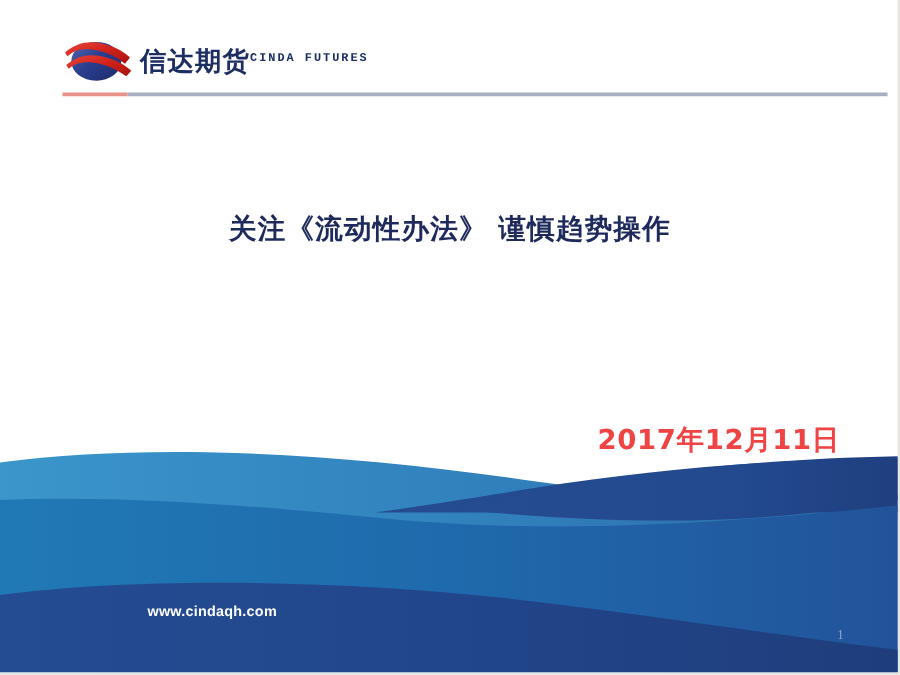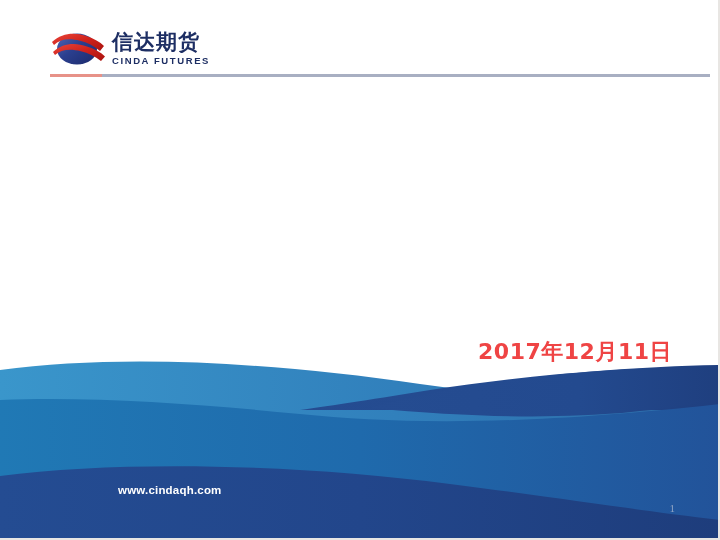--- a/index.html
+++ b/index.html
@@ -29,38 +29,38 @@
     height: 46px;
   }
   #logo-mark {
     width: 56px;
     height: 42px;
     flex: 0 0 auto;
   }
   #logo-text {
     margin-left: 6px;
     display: flex;
-    flex-direction: column;
+    flex-direction: row;
     justify-content: flex-start;
     line-height: 1;
   }
   #logo-cn {
     font-size: 21px;
     font-weight: bold;
     color: #1d2e63;
     letter-spacing: 1px;
     font-family: "DejaVu Sans", "Liberation Sans", sans-serif;
   }
   #logo-en {
     margin-top: 3px;
     font-size: 9.5px;
     font-weight: bold;
     color: #1d2e63;
     letter-spacing: 1.6px;
-    font-family: Liberation Sans, sans-serif;
+    font-family: Liberation Mono, monospace;
   }
 
   
   #divider {
     position: absolute;
     left: 50px;
     top: 74px;
     width: 660px;
     height: 3px;
     display: flex;
@@ -209,20 +209,21 @@
       <div id="logo-en">CINDA FUTURES</div>
     </div>
   </div>
 
   <div id="divider">
     <div id="divider-red"></div>
     <div id="divider-grey"></div>
   </div>
 
   <div id="title-area">
+    <div id="sub-title">关注《流动性办法》 谨慎趋势操作</div>
   </div>
 
   <div id="date-line">2017年12月11日</div>
 
   <div id="footer-url">www.cindaqh.com</div>
   <div id="page-number">1</div>
 
 </div>
 
 </body></html>

